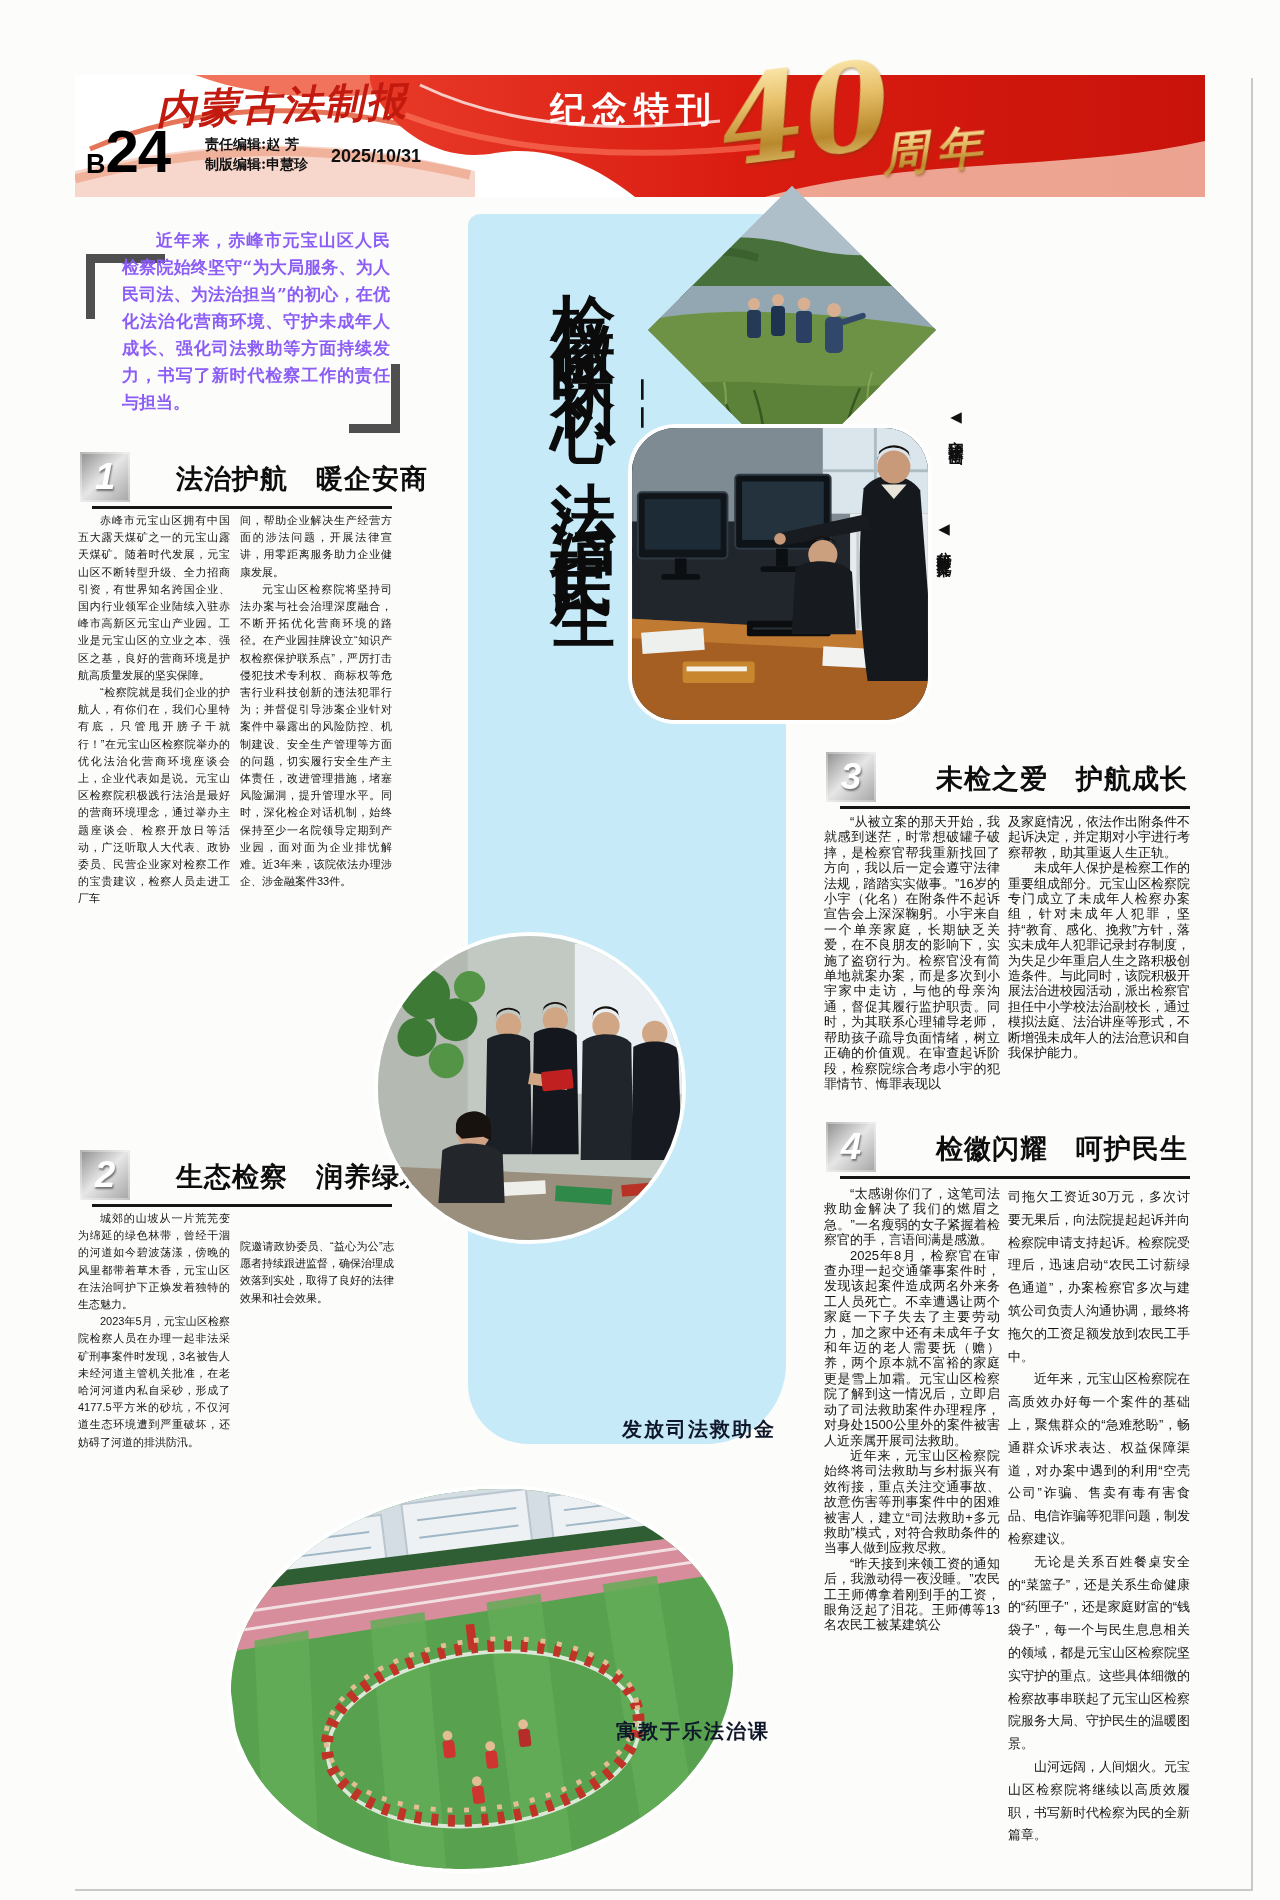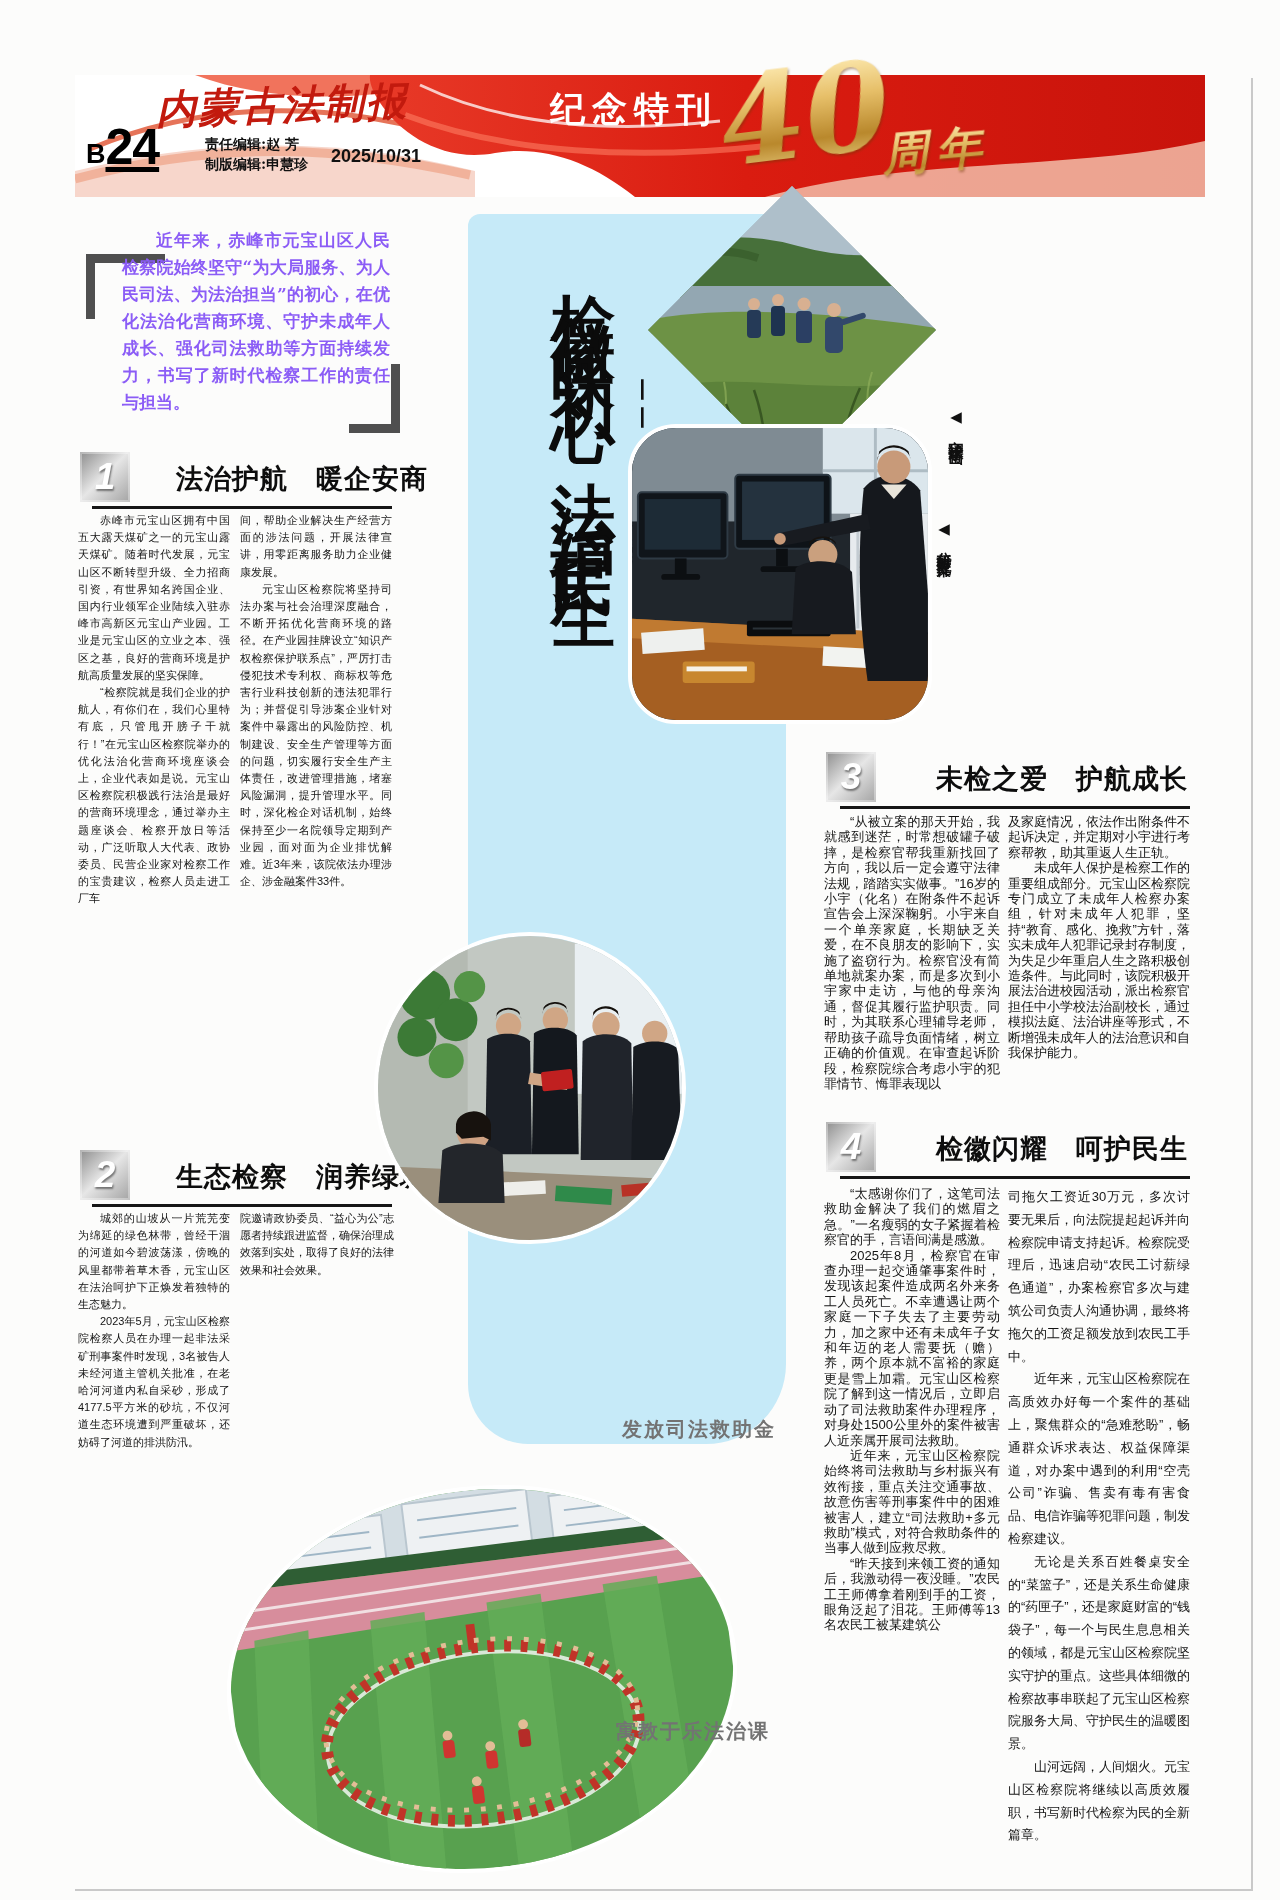--- a/index.html
+++ b/index.html
@@ -6,21 +6,21 @@
   .page{position:relative;width:1280px;height:1900px;background:#fcfcfb;overflow:hidden;
         font-family:"Liberation Sans","DejaVu Sans",sans-serif;color:#111;}
   .abs{position:absolute;}
 
   
   .banner{left:75px;top:75px;width:1130px;height:122px;}
   .paper-name{left:156px;top:78px;font-family:"DejaVu Serif",serif;font-style:italic;font-weight:bold;
               font-size:40px;color:#c21a0e;letter-spacing:2px;transform:rotate(-2deg);z-index:3;}
   .page-no{left:86px;top:122px;display:flex;align-items:flex-end;z-index:3;color:#000;}
   .page-no .b{font-size:27px;font-weight:bold;line-height:1;padding-bottom:4px;}
-  .page-no .n{font-size:50px;font-weight:bold;line-height:1;letter-spacing:-1px;text-decoration:underline;}
+  .page-no .n{font-size:60px;font-weight:bold;line-height:1;letter-spacing:-1px;}
   .credits{left:205px;top:134px;font-family:"DejaVu Serif",serif;font-size:14px;font-weight:600;
            line-height:20px;color:#111;z-index:3;}
   .date{left:331px;top:146px;font-size:18px;font-weight:bold;z-index:3;}
   .special-label{left:550px;top:86px;font-size:35px;font-weight:800;color:#fff;letter-spacing:7px;z-index:3;}
   .gold-text{background:linear-gradient(180deg,#fbe7ac 8%,#e7c06a 38%,#b9882c 72%,#eccf84 100%);
              -webkit-background-clip:text;background-clip:text;color:transparent;
              filter:drop-shadow(1px 2px 1px rgba(110,55,5,.45));}
   .anniv-40{left:720px;top:52px;font-family:"DejaVu Serif",serif;font-style:italic;font-weight:bold;
             font-size:122px;line-height:1;transform:rotate(-7deg);z-index:3;}
   .anniv-zy{left:882px;top:120px;font-family:"DejaVu Serif",serif;font-style:italic;font-weight:bold;
@@ -52,21 +52,21 @@
 
   .s1-header{left:80px;top:452px;width:312px;}
   .s1-header .sec-title{left:96px;}
   .s1-header .sec-rule{left:12px;width:300px;}
   .s1-body{left:78px;top:512px;} .s1-body .col{height:565px;}
 
   .s2-header{left:80px;top:1150px;width:312px;}
   .s2-header .sec-title{left:96px;}
   .s2-header .sec-rule{left:12px;width:300px;}
   .s2-body{left:78px;top:1210px;}
-  .s2-body .col1{height:676px;} .s2-body .col2{height:302px;width:154px;}
+  .s2-body .col1{height:676px;} .s2-body .col2{height:302px;width:154px;margin-top:28px;}
 
   .s3-header{left:826px;top:752px;width:366px;}
   .s3-header .sec-title{left:110px;}
   .s3-header .sec-rule{left:14px;width:350px;}
   .s3-body{left:824px;top:814px;}
   .s3-body .col1{width:176px;height:280px;} .s3-body .col2{width:182px;height:280px;}
 
   .s4-header{left:826px;top:1122px;width:366px;}
   .s4-header .sec-title{left:110px;}
   .s4-header .sec-rule{left:14px;width:350px;}
@@ -92,21 +92,21 @@
   .photo svg{display:block;width:100%;height:100%;}
   .photo-diamond{left:648px;top:186px;width:288px;height:288px;
                  clip-path:polygon(50% 0,100% 50%,50% 100%,0 50%);}
   .photo-office{left:628px;top:424px;width:304px;height:300px;border-radius:48px;border:4px solid #fff;}
   .photo-circle{left:374px;top:932px;width:312px;height:312px;border-radius:50%;border:4px solid #fff;}
   .photo-oval{left:226px;top:1486px;width:512px;height:386px;border-radius:50%;border:4px solid #fff;
               transform:rotate(-7deg);}
   .cap-v{z-index:5;font-family:"DejaVu Serif",serif;font-size:15px;font-weight:bold;color:#101010;letter-spacing:2px;}
   .cap1{left:946px;top:408px;height:160px;}
   .cap2{left:934px;top:520px;height:160px;}
-  .cap-h{z-index:5;font-family:"DejaVu Serif",serif;font-size:20px;font-weight:bold;color:#737373;letter-spacing:2px;}
+  .cap-h{z-index:5;font-family:"DejaVu Serif",serif;font-size:20px;font-weight:bold;color:#0f172a;letter-spacing:2px;}
   .cap3{left:622px;top:1416px;}
   .cap4{left:616px;top:1718px;}
 
   
   .frame-r{left:1251px;top:78px;width:2px;height:1813px;background:#c9c9c9;}
   .frame-b{left:75px;top:1889px;width:1178px;height:2px;background:#c9c9c9;}
 </style>
 </head>
 <body>
 

